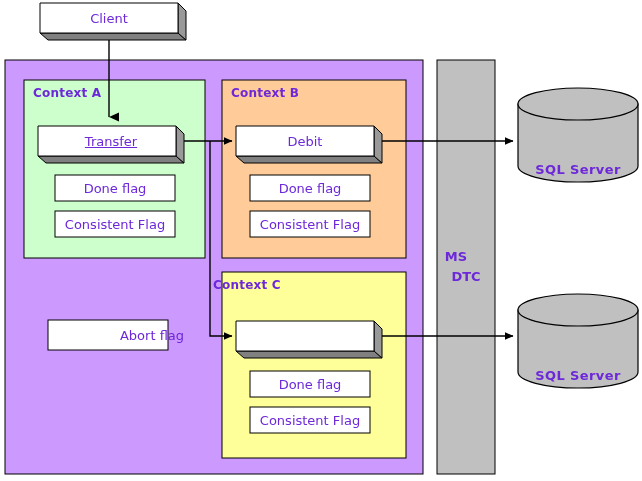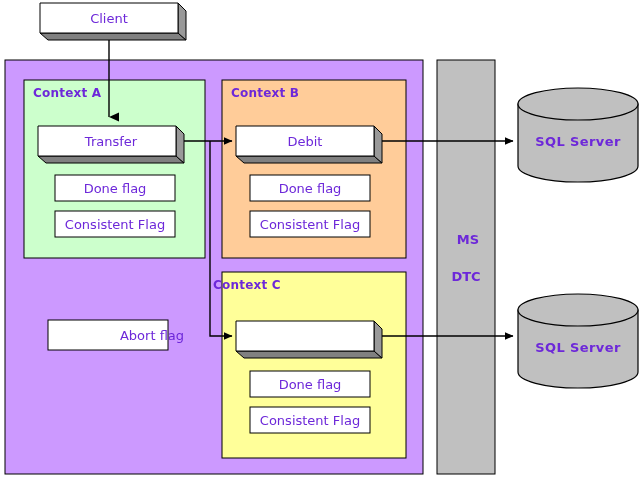--- a/index.html
+++ b/index.html
@@ -38,20 +38,21 @@
   }
   .lbl-box {
     font-size: 13px;
     text-align: center;
   }
   .lbl-cyl {
     font-size: 13px;
     font-weight: bold;
     text-align: center;
     letter-spacing: 0.4px;
+    margin-top: 28px;
   }
   .lbl-dtc {
     font-size: 13px;
     font-weight: bold;
     text-align: center;
   }
   .centered {
     display: flex;
     align-items: center;
     justify-content: center;
@@ -146,36 +147,36 @@
   </svg>
 
   <div class="lbl lbl-context" style="left:33px; top:86px;">Context A</div>
   <div class="lbl lbl-context" style="left:231px; top:86px;">Context B</div>
   <div class="lbl lbl-context" style="left:213px; top:278px;">Context C</div>
 
   <div class="lbl lbl-box centered" style="left:40px; top:126px; width:136px; height:30px;"></div>
 
   <div class="lbl lbl-box centered" style="left:40px; top:3px; width:138px; height:30px;">Client</div>
 
-  <div class="lbl lbl-box centered" style="left:38px; top:126px; width:146px; height:30px;">Transfer</div>
+  <div class="lbl lbl-box centered" style="left:38px; top:126px; width:146px; height:30px;text-decoration:underline;">Transfer</div>
 
   <div class="lbl lbl-box centered" style="left:236px; top:126px; width:138px; height:30px;">Debit</div>
 
 
   <div class="lbl lbl-box centered" style="left:55px; top:175px; width:120px; height:26px;">Done flag</div>
   <div class="lbl lbl-box centered" style="left:55px; top:211px; width:120px; height:26px;">Consistent Flag</div>
 
   <div class="lbl lbl-box centered" style="left:250px; top:175px; width:120px; height:26px;">Done flag</div>
   <div class="lbl lbl-box centered" style="left:250px; top:211px; width:120px; height:26px;">Consistent Flag</div>
 
   <div class="lbl lbl-box centered" style="left:250px; top:371px; width:120px; height:26px;">Done flag</div>
   <div class="lbl lbl-box centered" style="left:250px; top:407px; width:120px; height:26px;">Consistent Flag</div>
 
   <div class="lbl lbl-box centered" style="left:48px; top:320px; width:120px; height:30px;margin-left:44px;">Abort flag</div>
 
-  <div class="lbl lbl-dtc centered" style="left:437px; top:230px; width:38px; height:18px;padding-left:12px;">MS</div>
+  <div class="lbl lbl-dtc centered" style="left:437px; top:247px; width:38px; height:18px;">MS</div>
   <div class="lbl lbl-dtc centered" style="left:437px; top:267px; width:58px; height:18px;">DTC</div>
 
   <div class="lbl lbl-cyl centered" style="left:518px; top:132px; width:120px; height:18px;">SQL Server</div>
 
   <div class="lbl lbl-cyl centered" style="left:518px; top:338px; width:120px; height:18px;">SQL Server</div>
 
 </div>
 
 </body></html>

